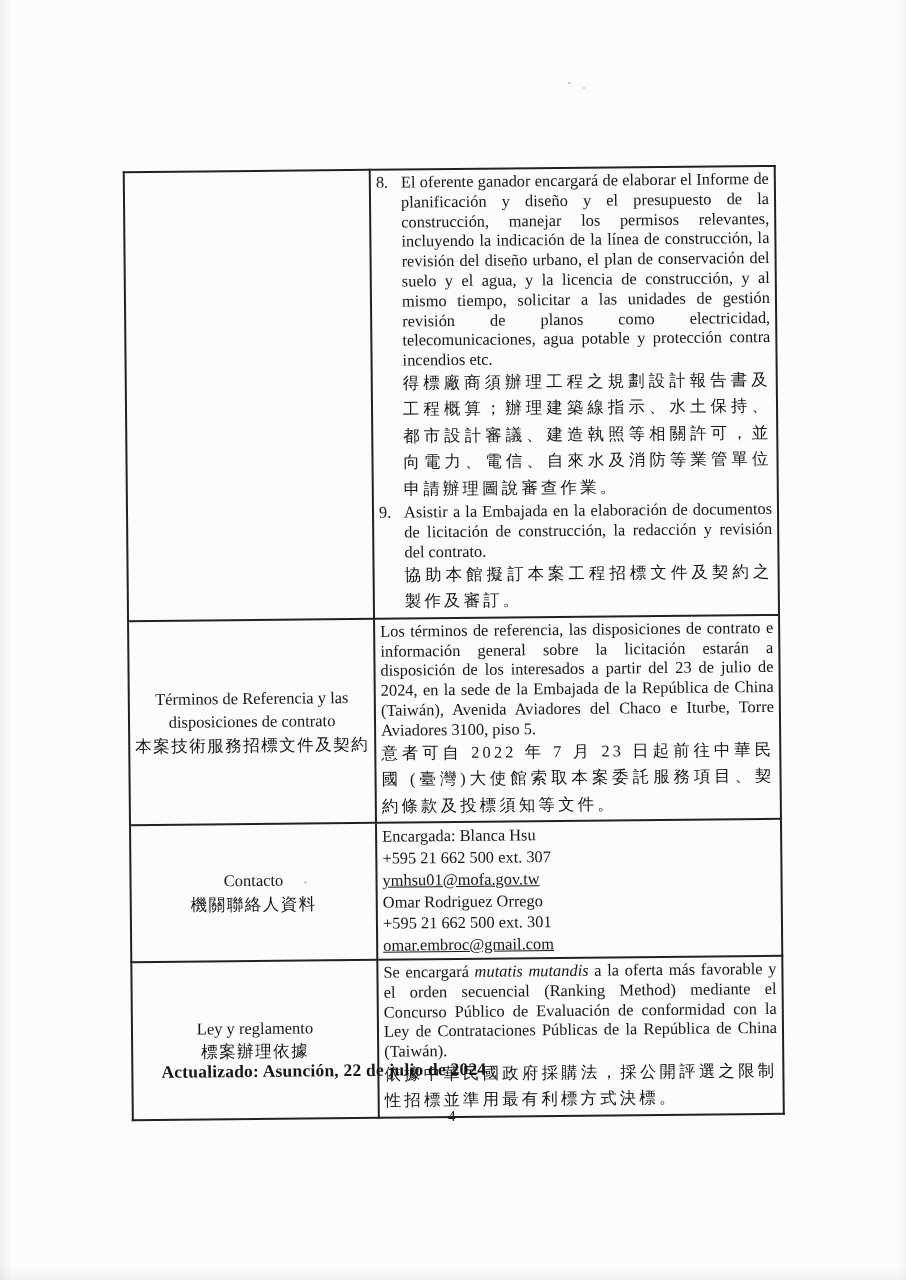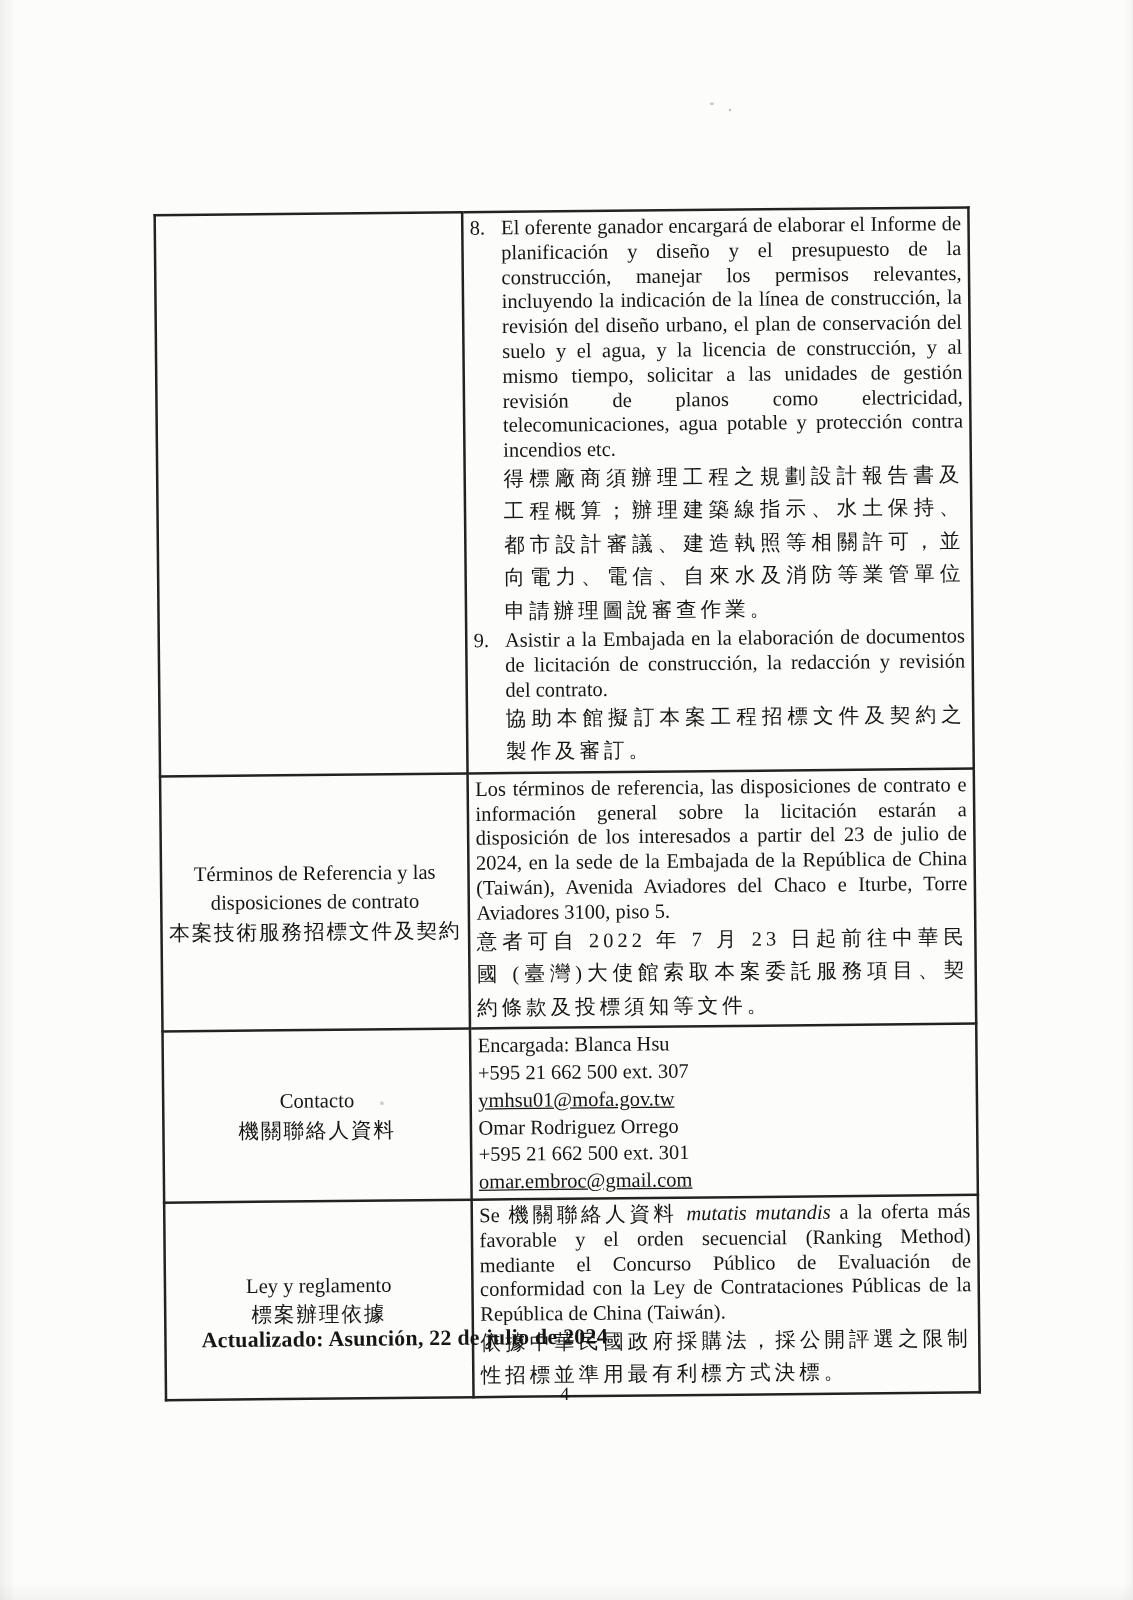--- a/index.html
+++ b/index.html
@@ -168,21 +168,21 @@
           <div class="contact-line u">omar.embroc@gmail.com</div>
         </td>
       </tr>
 
       <tr class="row4">
         <td class="label-cell">
           <div>Ley y reglamento</div>
           <div class="label-zh">標案辦理依據</div>
         </td>
         <td class="content-cell">
-          <div class="es-just"><span>Se 機關聯絡人資料 </span><span class="it">mutatis mutandis</span><span> a la oferta más favorable y el orden secuencial (Ranking Method) mediante el Concurso Público de Evaluación de conformidad con la Ley de Contrataciones Públicas de la República de China (Taiwán).</span></div>
+          <div class="es-just"><span>Se encargará </span><span class="it">mutatis mutandis</span><span> a la oferta más favorable y el orden secuencial (Ranking Method) mediante el Concurso Público de Evaluación de conformidad con la Ley de Contrataciones Públicas de la República de China (Taiwán).</span></div>
           <div class="zh-text">依據中華民國政府採購法，採公開評選之限制性招標並準用最有利標方式決標。</div>
         </td>
       </tr>
     </tbody>
       </table>
 
     <div class="footer-line">Actualizado: Asunción, 22 de julio de 2024</div>
   </div>
 
   <div class="page-number">4</div>

